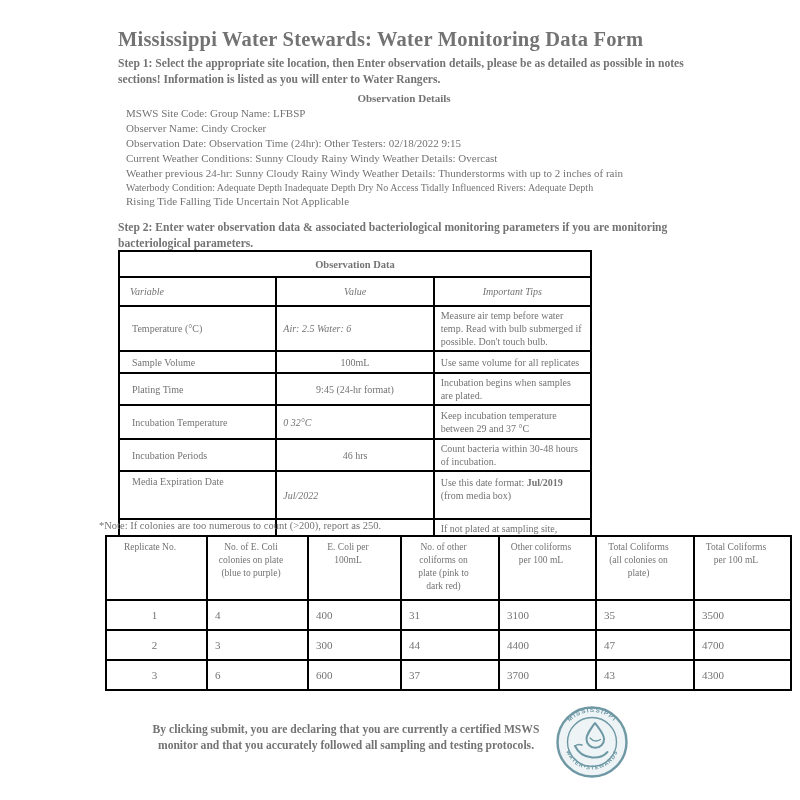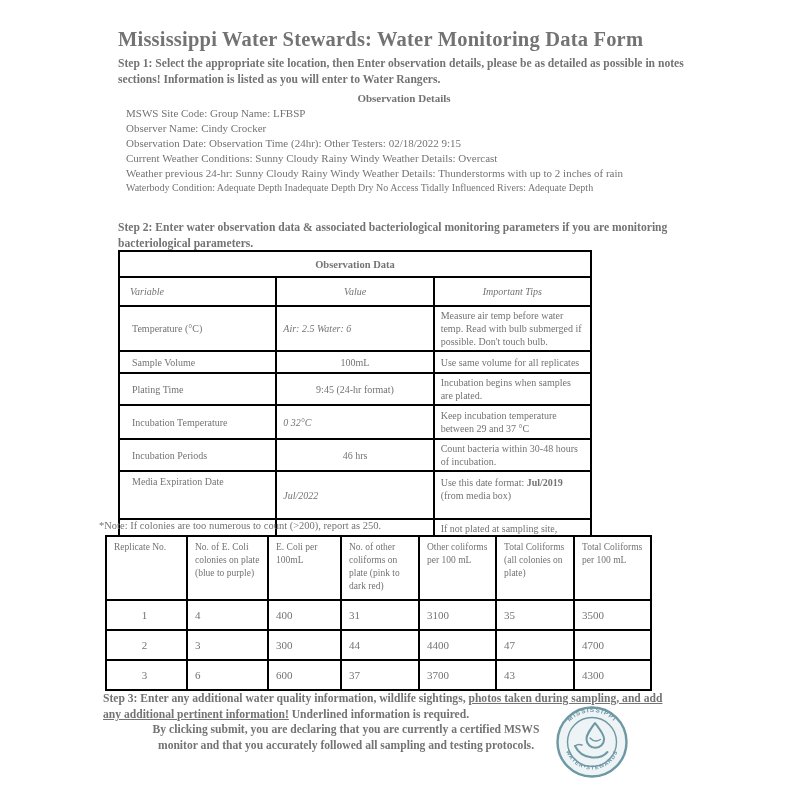--- a/index.html
+++ b/index.html
@@ -47,22 +47,22 @@
   .r-inct{height:34px;}
   .r-incp{height:22px;}
   .r-media{height:48px;}
   .r-media .c-var,.r-media .c-tip{vertical-align:top;padding-top:4px;}
   .r-plated{height:28px;}
   
   .note{left:99px;top:520px;font-size:10.5px;}
   
   .t2{left:105px;top:535px;width:482px;table-layout:fixed;}
   .t2 td,.t2 th{border:2px solid #000;background:#fff;font-weight:normal;}
-  .t2 th{font-size:9.5px;text-align:left;vertical-align:top;
-    padding:4px 0 4px 7px;line-height:13px;height:54px;}
+  .t2 th{font-size:9.5px;text-align:center;vertical-align:top;
+    padding:4px 20px 4px 7px;line-height:13px;height:54px;}
   .t2 td{font-size:11px;padding:3px 4px 3px 7px;height:22px;text-align:left;}
   .t2 td.rep{text-align:center;padding-left:0;}
   .t2 .w1{width:72px;}.t2 .w2{width:72px;}.t2 .w3{width:64px;}
   .t2 .w4{width:69px;}.t2 .w5{width:68px;}.t2 .w6{width:69px;}.t2 .w7{width:68px;}
   
   .step3{left:103px;top:691px;width:566px;font-size:11.6px;font-weight:bold;line-height:16px;}
   .ul{text-decoration:underline;}
   .declaration{left:142px;top:722px;width:408px;text-align:center;
     font-size:11.6px;font-weight:bold;line-height:15.5px;}
   .logo{left:555px;top:705px;width:74px;height:74px;}
@@ -78,20 +78,21 @@
 
   <div class="abs obs-heading">Observation Details</div>
 
   <div class="abs obs-lines">
     <div class="obs-line">MSWS Site Code: Group Name: LFBSP</div>
     <div class="obs-line">Observer Name: Cindy Crocker</div>
     <div class="obs-line">Observation Date: Observation Time (24hr): Other Testers: 02/18/2022 9:15</div>
     <div class="obs-line">Current Weather Conditions: Sunny Cloudy Rainy Windy Weather Details: Overcast</div>
     <div class="obs-line">Weather previous 24-hr: Sunny Cloudy Rainy Windy Weather Details: Thunderstorms with up to 2 inches of rain</div>
     <div class="obs-line small">Waterbody Condition: Adequate Depth Inadequate Depth Dry No Access Tidally Influenced Rivers: Adequate Depth</div>
+    <div class="obs-line">Rising Tide Falling Tide Uncertain Not Applicable</div>
   </div>
 
   <div class="abs step-par step2">Step 2: Enter water observation data &amp; associated bacteriological monitoring parameters if you are  monitoring bacteriological parameters.</div>
 
   <table class="abs t1">
     <tbody>
         <tr>
       <td class="t1-title" colspan="3">Observation Data</td>
     </tr>
     <tr>
@@ -173,21 +174,20 @@
       <td>6</td>
       <td>600</td>
       <td>37</td>
       <td>3700</td>
       <td>43</td>
       <td>4300</td>
     </tr>
   </tbody>
     </table>
 
-  <div class="abs step3"><span>Step 3: Enter any additional water quality information, wildlife sightings, </span><span class="ul">photos taken during sampling, and add any additional pertinent information!</span><span> Underlined information  is required.</span></div>
 
   <div class="abs declaration">By clicking submit, you are declaring that you are currently a certified MSWS monitor and that you accurately followed all sampling and testing protocols.</div>
 
   <svg class="abs logo" viewBox="0 0 74 74">
     <defs>
       <path id="arcTop" d="M 7,37 A 30,30 0 0 1 67,37"></path>
       <path id="arcBottom" d="M 9.5,37 A 27.5,27.5 0 0 0 64.5,37"></path>
     </defs>
     <circle cx="37" cy="37" r="34.5" fill="#eef4f6" stroke="#6d98a4" stroke-width="2.4"></circle>
     <circle cx="37" cy="37" r="24.5" fill="none" stroke="#6d98a4" stroke-width="1.4"></circle>

